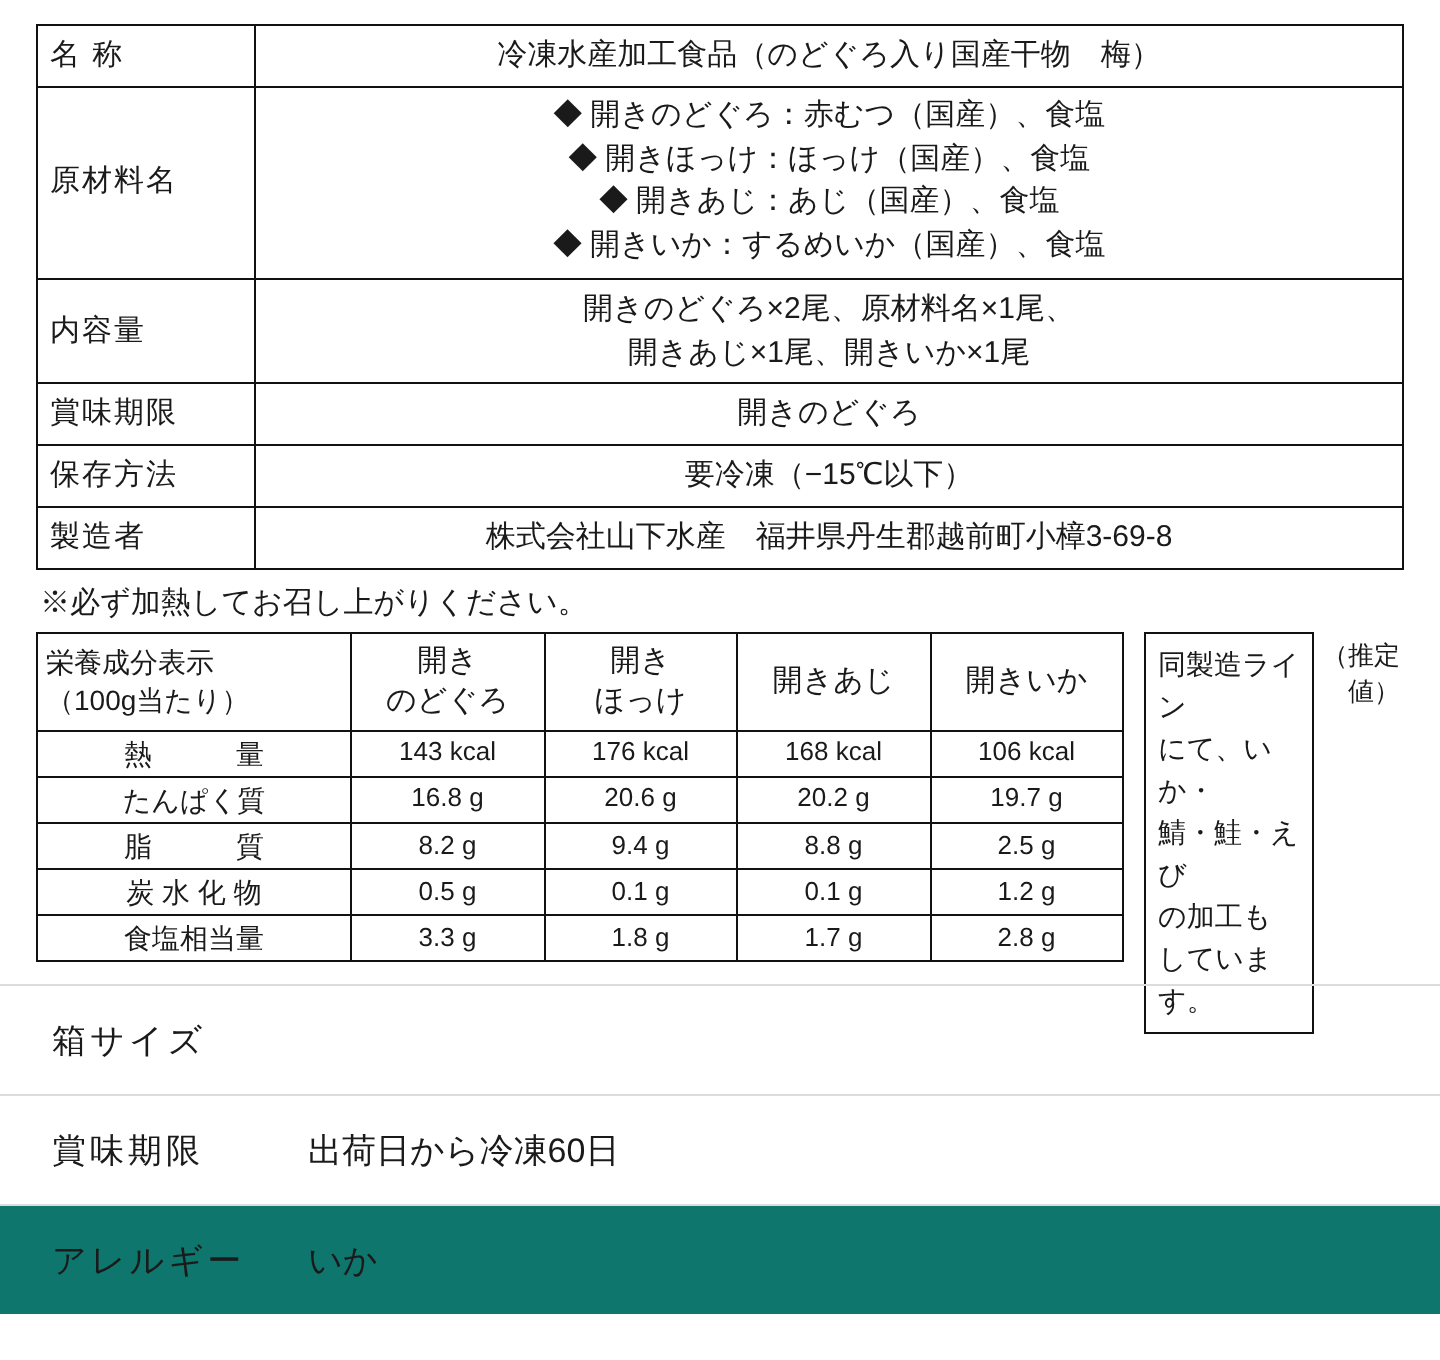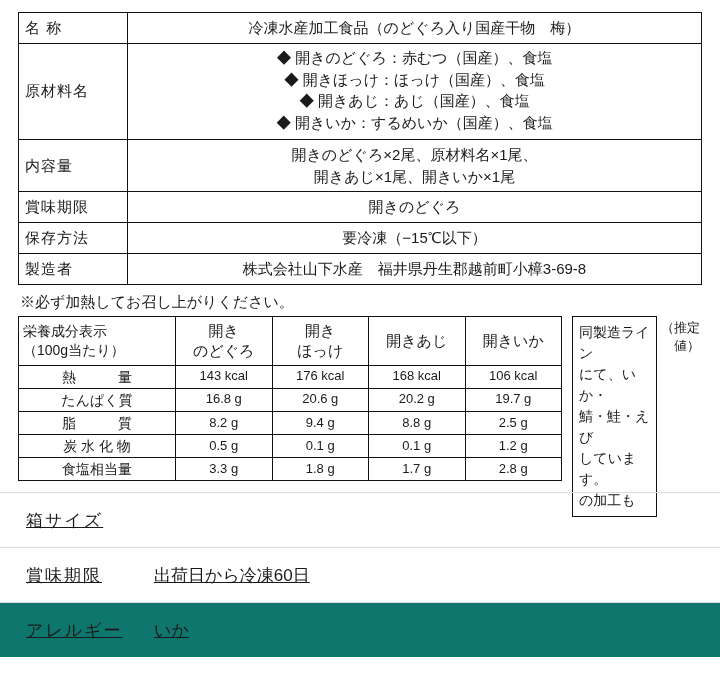--- a/index.html
+++ b/index.html
@@ -125,21 +125,20 @@
     left: 0;
     top: 492px;
     width: 720px;
   }
   .spec-row {
     display: flex;
     align-items: center;
     height: 54px;
     border-top: 1px solid #dcdcdc;
     font-size: 17px;
-    text-decoration: underline;
   }
   .spec-row.alt {
     background: #0f766e;
   }
   .spec-label {
     width: 150px;
     padding-left: 26px;
     box-sizing: border-box;
     letter-spacing: 2px;
   }
@@ -248,22 +247,22 @@
             <td class="val">2.8 g</td>
           </tr>
         </tbody>
       </table>
 
       <div class="side-col">
         <div class="sideblock">
           <div>同製造ライン</div>
           <div>にて、いか・</div>
           <div>鯖・鮭・えび</div>
+          <div>の加工も</div>
           <div>しています。</div>
-          <div>の加工も</div>
         </div>
         <div class="sidenote">（推定値）</div>
       </div>
     </div>
   </div>
 
   <div class="specs">
     <div class="spec-row">
       <div class="spec-label">箱サイズ</div>
     </div>

